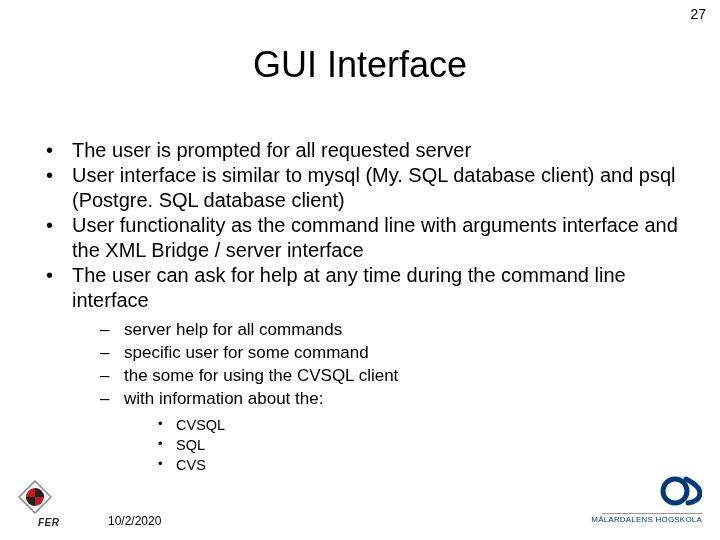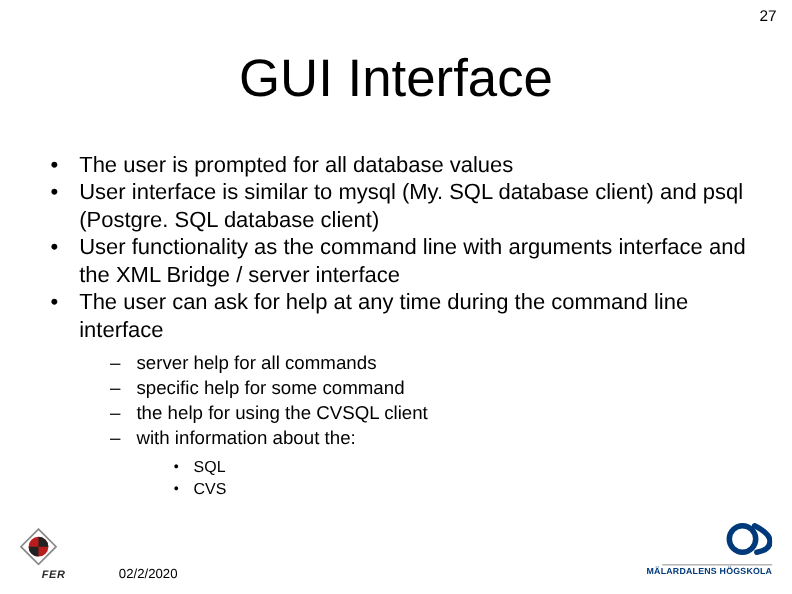--- a/index.html
+++ b/index.html
@@ -1,82 +1,83 @@
 <!DOCTYPE html>
 <html><head>
 <meta charset="utf-8">
 <style>
   * { margin: 0; padding: 0; box-sizing: border-box; }
   html, body { width: 720px; height: 540px; background: #fff; font-family: Arial, Helvetica, sans-serif; color: #000; }
   .slide { position: relative; width: 720px; height: 540px; }
   .page-number { position: absolute; top: 6px; right: 14px; font-size: 14px; }
-  .title { position: absolute; top: 44px; width: 100%; text-align: center; font-size: 48px; font-weight: 400; }
+  .title { position: absolute; top: 44px; width: 100%; text-align: center; font-size: 36px; font-weight: 400; }
   .content { position: absolute; top: 138px; left: 40px; right: 40px; font-size: 20px; line-height: 1.25; }
   .content ul, .content ul ul, .content ul ul ul { list-style: none; }
   .level1 > li { position: relative; padding-left: 32px; margin-bottom: 0px; }
   .level1 > li::before { content: "•"; position: absolute; left: 6px; top: 0; font-size: 20px; }
   .level2 { margin-top: 6px; margin-left: 24px; }
   .level2 > li { position: relative; padding-left: 28px; font-size: 17px; line-height: 1.35; }
   .level2 > li::before { content: "–"; position: absolute; left: 4px; top: 0; }
   .level3 { margin-top: 4px; margin-left: 30px; }
   .level3 > li { position: relative; padding-left: 22px; font-size: 14.5px; line-height: 1.4; }
   .level3 > li::before { content: "•"; position: absolute; left: 4px; top: 0; font-size: 13px; }
   .footer { position: absolute; bottom: 12px; left: 0; right: 0; height: 60px; }
   .date { position: absolute; left: 108px; bottom: 0px; font-size: 12px; }
   .logo-left { position: absolute; left: 18px; bottom: 14px; }
   .logo-left svg { display: block; }
   .fer-text { position: absolute; left: 38px; bottom: 0px; font-size: 10px; font-weight: 700; letter-spacing: 0.5px; font-style: italic; color: #2a2a2a; }
   .logo-right { position: absolute; right: 18px; bottom: 18px; }
-  .mal-text { position: absolute; right: 18px; bottom: 4px; font-size: 8px; font-weight: 700; color: #003a7a; letter-spacing: 0.2px; margin-left: 16px; }
+  .mal-text { position: absolute; right: 18px; bottom: 4px; font-size: 8px; font-weight: 400; color: #003a7a; letter-spacing: 0.2px; margin-left: 16px; }
   .grey-line { position: absolute; right: 18px; bottom: 14px; width: 100px; height: 1px; background: #999; }
 </style>
 </head>
 <body>
 
 <div class="slide">
 
   <div class="page-number">27</div>
 
   <h1 class="title">GUI Interface</h1>
 
   <div class="content">
     <ul class="level1">
-      <li>The user is prompted for all database values</li>
+      <li>The user is prompted for all requested server</li>
       <li>User interface is similar to mysql (My. SQL database client) and psql (Postgre. SQL database client)</li>
       <li>User functionality as the command line with arguments interface and the XML Bridge / server interface</li>
       <li>
         <span>The user can ask for help at any time during the command line interface</span>
         <ul class="level2">
           <li>server help for all commands</li>
-          <li>specific help for some command</li>
-          <li>the help for using the CVSQL client</li>
+          <li>specific user for some command</li>
+          <li>the some for using the CVSQL client</li>
           <li>
             <span>with information about the:</span>
             <ul class="level3">
+              <li>CVSQL</li>
               <li>SQL</li>
               <li>CVS</li>
             </ul>
           </li>
         </ul>
       </li>
     </ul>
   </div>
 
   <div class="footer">
     <div class="logo-left">
       <svg width="34" height="34" viewBox="0 0 34 34">
         <polygon points="17,1 33,17 17,33 1,17" fill="#fff" stroke="#888" stroke-width="1.5"></polygon>
         <circle cx="17" cy="17" r="9" fill="#b81c1c"></circle>
         <path d="M17 8 A9 9 0 0 1 26 17 L17 17 Z" fill="#222"></path>
         <path d="M17 26 A9 9 0 0 1 8 17 L17 17 Z" fill="#222"></path>
       </svg>
     </div>
     <div class="fer-text">FER</div>
 
-    <div class="date">02/2/2020</div>
+    <div class="date">10/2/2020</div>
 
     <div class="logo-right">
       <svg width="42" height="30" viewBox="0 0 42 30">
         <ellipse cx="15" cy="15" rx="12" ry="12" fill="none" stroke="#003a7a" stroke-width="5"></ellipse>
         <path d="M26 3 Q40 10 40 17 Q40 25 28 27" fill="none" stroke="#003a7a" stroke-width="5" stroke-linecap="round"></path>
       </svg>
     </div>
     <div class="grey-line"></div>
     <div class="mal-text">MÄLARDALENS HÖGSKOLA</div>
   </div>

